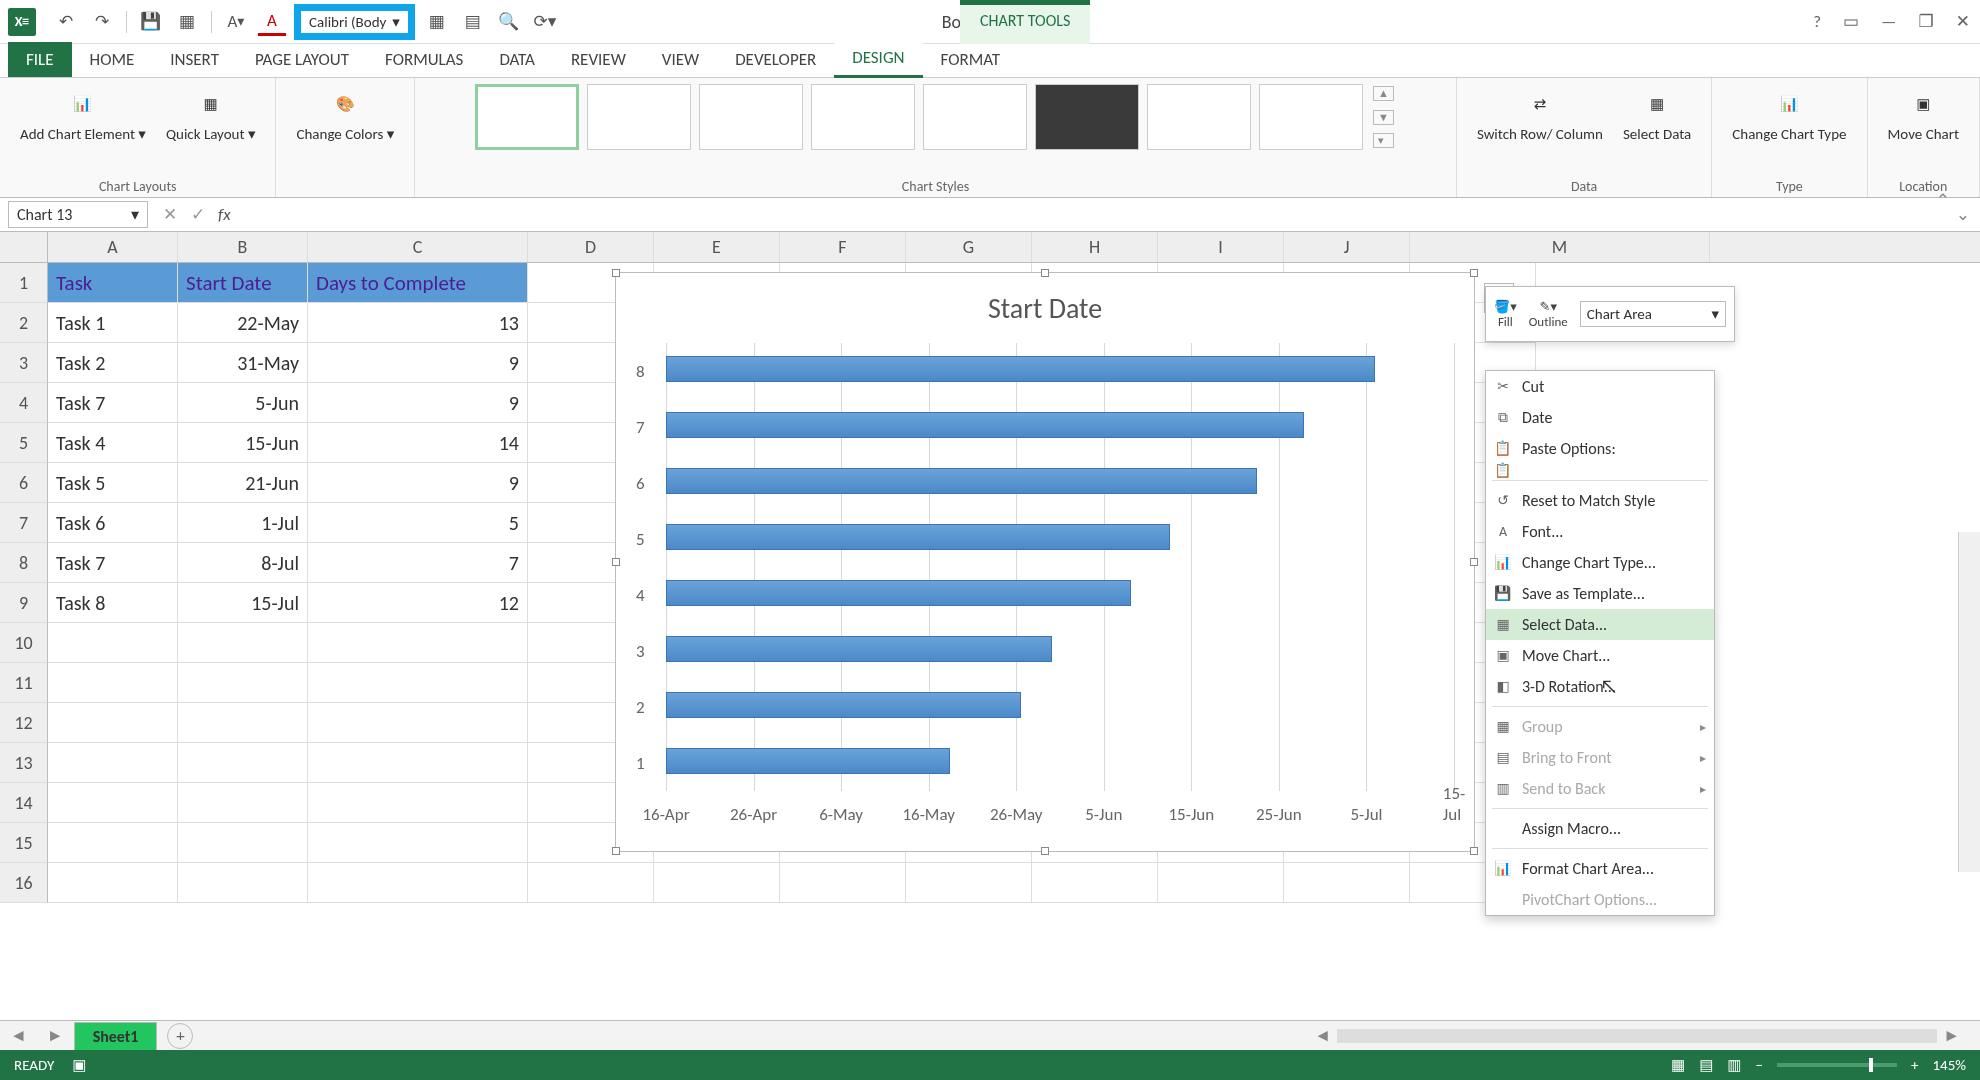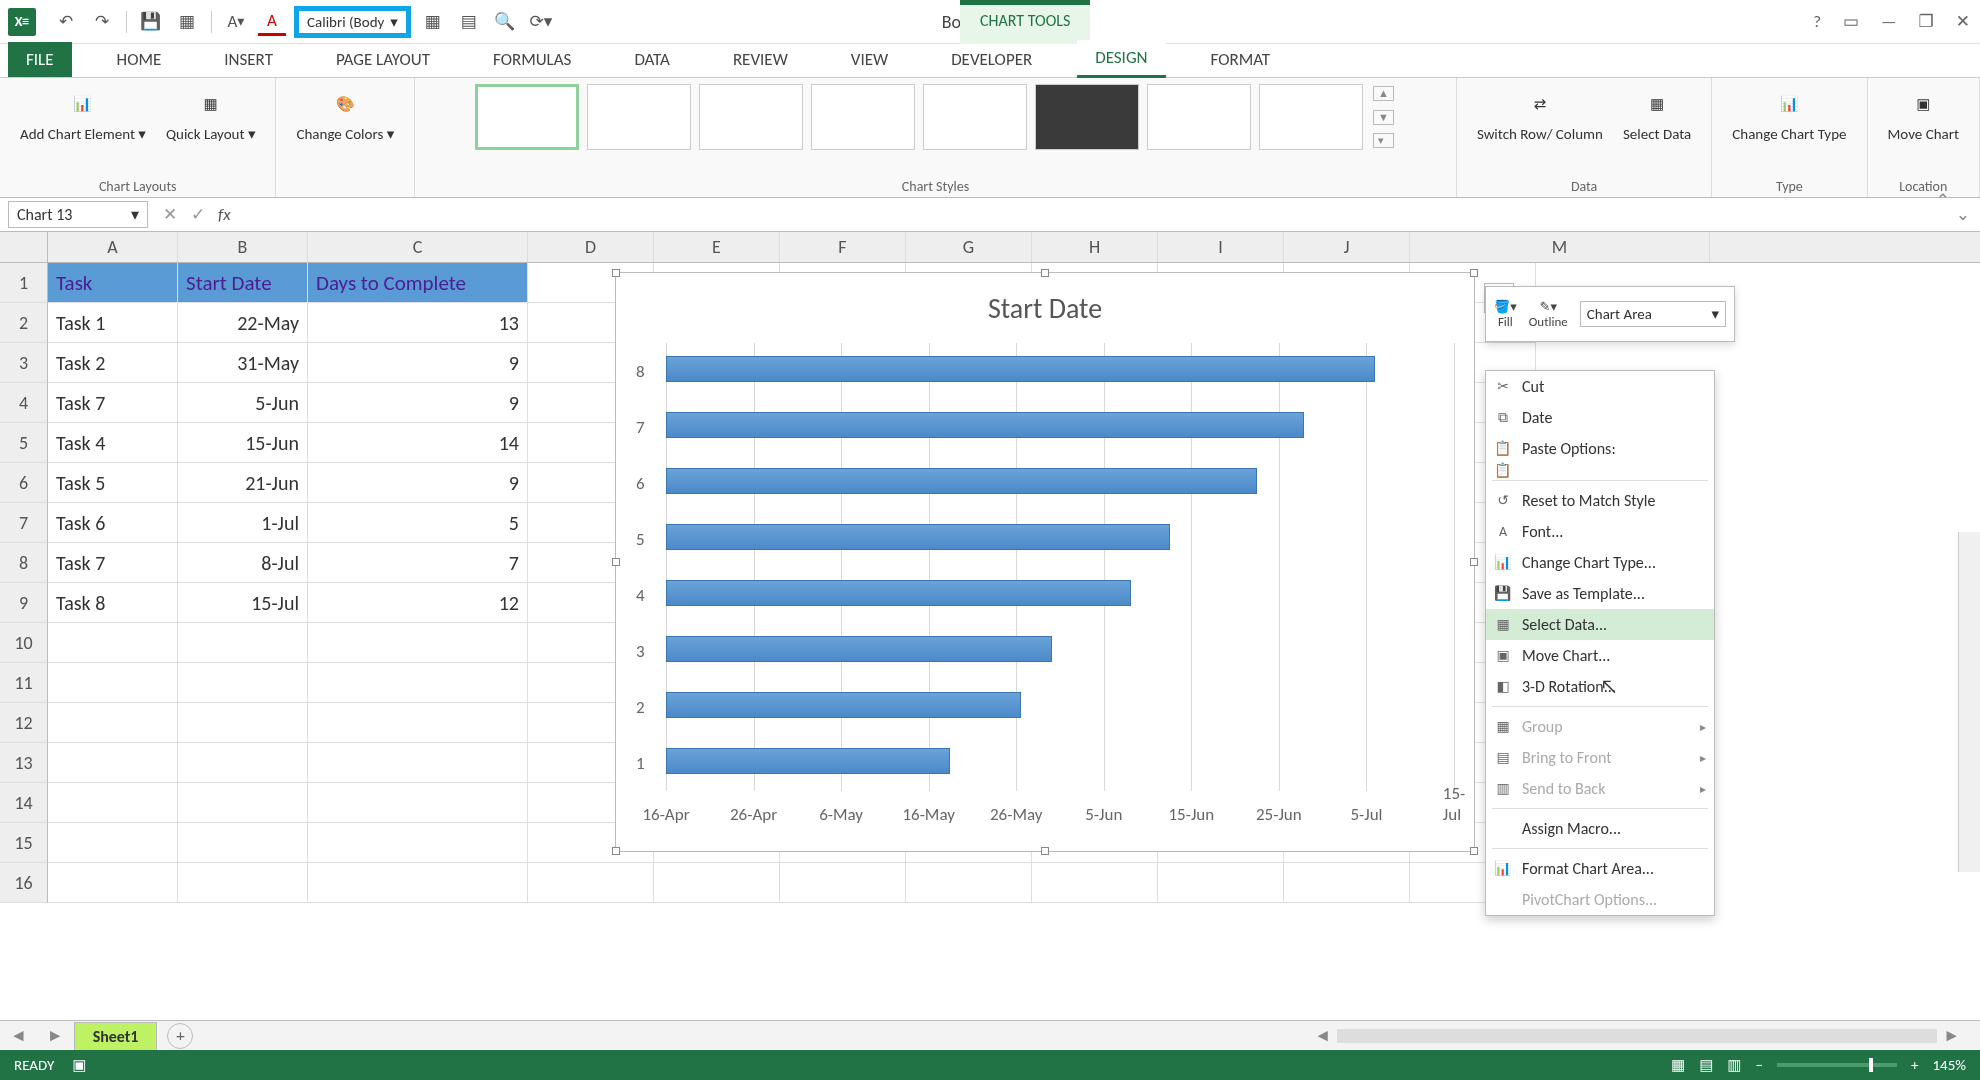--- a/index.html
+++ b/index.html
@@ -3,27 +3,27 @@
 <meta charset="utf-8">
 <style>
 * { box-sizing: border-box; margin: 0; padding: 0; font-family: "Segoe UI", Calibri, sans-serif; }
 body { background: #fff; width: 1980px; height: 1080px; overflow: hidden; font-size: 17px; color: #333; }
 
 
 .qat { display: flex; align-items: center; height: 44px; padding: 0 8px; border-bottom: 1px solid #ddd; }
 .qat .excel-icon { width: 28px; height: 28px; background: #217346; color:#fff; display:flex; align-items:center; justify-content:center; font-weight:bold; font-size:14px; margin-right:12px; border-radius:2px;}
 .qat .qa-btn { width: 28px; height: 28px; display:flex; align-items:center; justify-content:center; color:#555; margin:0 4px; cursor:pointer; }
 .qat .sep { width:1px; height:22px; background:#ccc; margin:0 6px; }
-.qat .font-box { border:5px solid #0ea5e9; padding:2px 8px; font-size:15px; margin:0 4px; display:flex; align-items:center; }
+.qat .font-box { border:7px solid #0ea5e9; padding:2px 8px; font-size:15px; margin:0 4px; display:flex; align-items:center; }
 .qat .doc-title { position:absolute; left:50%; transform:translateX(-50%); font-size:18px; color:#444; }
 .qat .chart-tools-box { position:absolute; left:960px; top:0; height:44px; border-top:5px solid #217346; background:#e8f5e9; padding:6px 20px; font-size:16px; color:#217346; }
 .qat .win-btns { position:absolute; right:10px; display:flex; gap:22px; color:#666; }
 
 
-.tabs { display:flex; align-items:flex-end; height:34px; border-bottom:1px solid #ccc; padding-left:8px;gap:27px; }
+.tabs { display:flex; align-items:flex-end; height:34px; border-bottom:1px solid #ccc; padding-left:8px; }
 .tabs .tab { padding:7px 18px; font-size:17px; color:#444; cursor:pointer; text-transform:uppercase; }
 .tabs .file-tab { background:#217346; color:#fff; font-weight:500; }
 .tabs .active { color:#217346; border-bottom:3px solid #217346; background:#fff; position:relative; top:1px; }
 
 
 .ribbon { display:flex; height:120px; border-bottom:1px solid #bbb; background:#f9f9f9; }
 .ribbon .group { border-right:1px solid #ddd; padding:6px 14px 2px; display:flex; flex-direction:column; align-items:center; justify-content:space-between; }
 .ribbon .group-label { font-size:14px; color:#666; margin-top:2px; }
 .ribbon .big-btn { display:flex; flex-direction:column; align-items:center; font-size:15px; color:#333; cursor:pointer; padding:4px 6px; text-align:center; line-height:1.15; }
 .ribbon .big-btn .icn { width:34px; height:34px; margin-bottom:4px; display:flex; align-items:center; justify-content:center; }
@@ -76,21 +76,21 @@
 .ctx .item.hover { background:#d4ecd6; }
 .ctx .item.disabled { color:#aaa; }
 .ctx .item .cicn { position:absolute; left:8px; width:18px; height:18px; display:flex; align-items:center; justify-content:center; font-size:14px; color:#666; }
 .ctx .sep { height:1px; background:#ddd; margin:4px 6px; }
 .ctx .sub { position:absolute; right:8px; color:#888; font-size:12px; }
 .cursor-ptr { position:absolute; left:1600px; top:674px; font-size:20px; z-index:20; }
 
 
 .sheet-tabs { position:absolute; bottom:30px; left:0; right:0; height:30px; border-top:1px solid #bbb; display:flex; align-items:center; background:#f3f3f3; }
 .sheet-tabs .nav { padding:0 10px; color:#888; }
-.sheet-tab { padding:4px 18px; background:#bef264; border:1px solid #bbb; border-bottom:none; font-weight:bold; font-size:16px; }
+.sheet-tab { padding:4px 18px; background:#22c55e; border:1px solid #bbb; border-bottom:none; font-weight:bold; font-size:16px; }
 .sheet-add { width:26px; height:26px; border:1px solid #bbb; border-radius:50%; margin-left:10px; text-align:center; line-height:24px; color:#666; }
 .hscroll { position:absolute; right:20px; display:flex; align-items:center; gap:6px; }
 
 
 .status { position:absolute; bottom:0; left:0; right:0; height:30px; background:#217346; color:#fff; display:flex; align-items:center; padding:0 14px; font-size:15px; }
 .status .right-side { position:absolute; right:14px; display:flex; align-items:center; gap:14px; }
 .zoom-track { width:120px; height:4px; background:#4a9b6f; position:relative; }
 .zoom-thumb { position:absolute; right:24px; top:-5px; width:4px; height:14px; background:#fff; }
 
 .colA{width:130px}.colB{width:130px}.colC{width:220px}.colX{width:126px}

